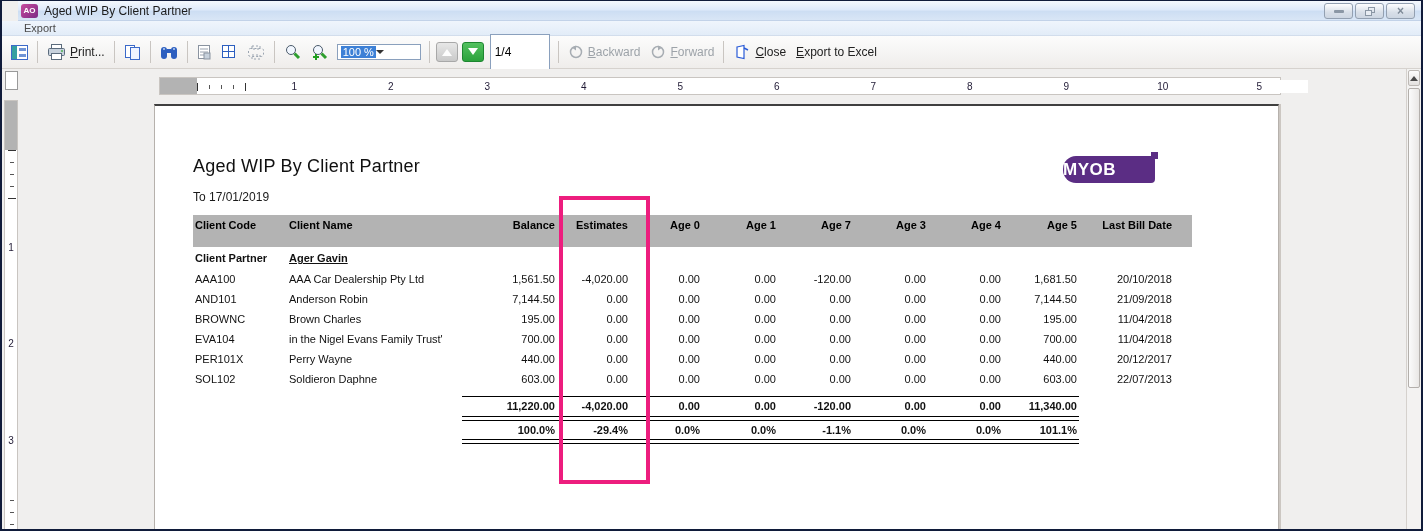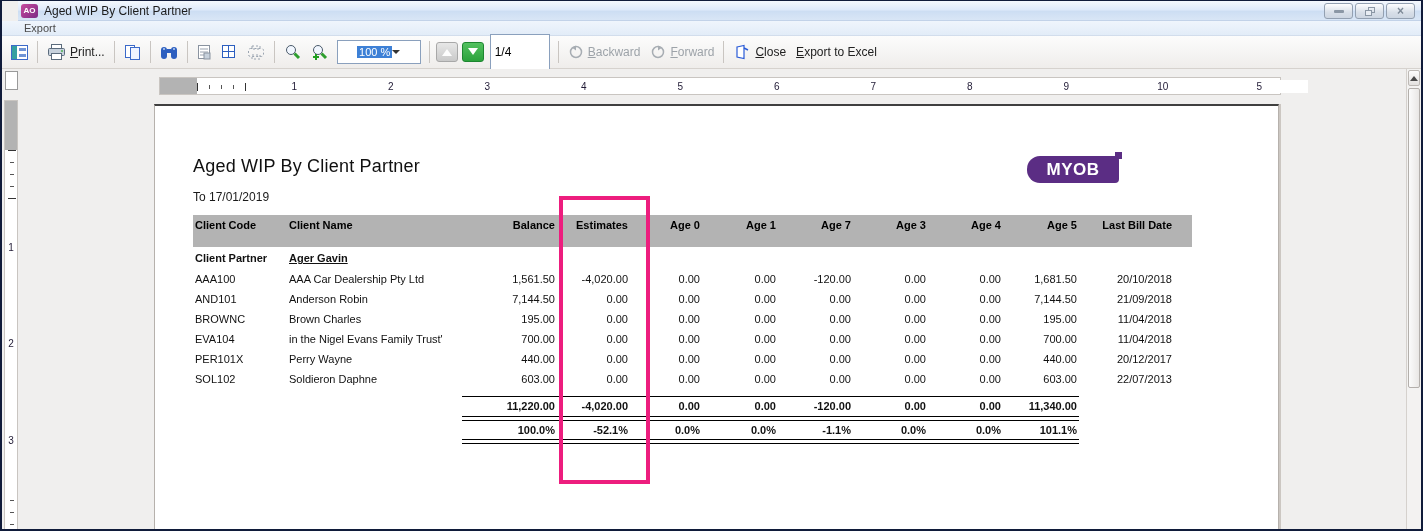--- a/index.html
+++ b/index.html
@@ -32,22 +32,22 @@
     background:linear-gradient(#eff5fc,#e2ecf8); border-bottom:1px solid #d2ddec;
     display:flex; align-items:center; font-size:11px; color:#4a4a4a; }
   .menu-item { padding:0 22px; }
   
   .toolbar { position:absolute; left:0; top:35px; right:0; height:33px;
     background:linear-gradient(#fcfcfc,#efedeb); border-bottom:1px solid #d6d2ce;
     display:flex; align-items:center; font-size:12px; color:#222; padding-left:4px; }
   .tb-btn { display:flex; align-items:center; gap:4px; padding:2px 5px; border-radius:2px; }
   .tb-sep { width:1px; height:22px; background:#c9c5c1; margin:0 4px; }
   .disabled { color:#9da3a9; }
-  .combo { width:84px; height:24px; background:#fff; border:1px solid #8aa0bd;
-    display:flex; align-items:center; justify-content:center; padding:0 3px; margin:0 4px; }
+  .combo { width:84px; height:16px; background:#fff; border:1px solid #8aa0bd;
+    display:flex; align-items:center; justify-content:flex-start; padding:0 3px; margin:0 4px; }
   .combo .sel { background:#3d80d6; color:#fff; font-size:11px; padding:0 2px; }
   .combo .arrow { width:0; height:0; border:4px solid transparent; border-top-color:#333; margin-top:4px; }
   .pagefield { width:60px; height:36px; border:1px solid #8aa0bd; font-size:12px; padding:1px 4px;
     font-family:"Liberation Sans",sans-serif; margin:0 4px; }
   .navbtn { width:22px; height:20px; border-radius:3px; display:flex; align-items:center; justify-content:center; margin:0 2px; }
   .navbtn.up { background:linear-gradient(#e7e7e7,#c9c9c9); border:1px solid #a8a8a8; }
   .navbtn.down { background:linear-gradient(#53c15f,#2ba23c); border:1px solid #1d8630; }
   .tri-up { width:0; height:0; border:5px solid transparent; border-bottom:7px solid #fdfdfd; margin-top:-4px; }
   .tri-down { width:0; height:0; border:5px solid transparent; border-top:7px solid #fff; margin-bottom:-4px; }
   .tb-btn u { text-decoration:underline; }
@@ -70,22 +70,22 @@
     background:repeating-linear-gradient(to bottom, #555 0 1px, transparent 1px 12.06px); }
   .vruler .ticks-half { position:absolute; top:49px; bottom:0; left:3px; width:8px;
     background:repeating-linear-gradient(to bottom, #333 0 1px, transparent 1px 48.25px); }
   .vnums { position:absolute; left:0; top:0; width:100%; display:flex; flex-direction:column; padding-top:98px; }
   .vnums span { flex:none; height:96.5px; text-align:center; font-size:10px; color:#201a35; display:flex; align-items:center; justify-content:center; background:#fff; }
   
   .page { position:absolute; left:152px; top:35px; width:1125px; height:auto; bottom:-2px;
     background:#fff; border:1px solid #b6b1ac; border-top:2px solid #3f3f3f; box-shadow:2px 0 0 #ccc7c2; }
   .rtitle { position:absolute; left:38px; top:50px; font-size:18px; color:#101010; letter-spacing:0.2px; }
   .rperiod { position:absolute; left:38px; top:84px; font-size:12px; color:#1a1a1a; }
-  .logo { position:absolute; left:872px; top:50px; width:92px; height:27px; background:#5b2d84;
-    border-radius:13px 4px 4px 13px; display:flex; align-items:center; justify-content:center; }
+  .logo { position:absolute; left:908px; top:50px; width:92px; height:27px; background:#5b2d84;
+    border-radius:13px 4px 4px 13px; display:flex; align-items:center; justify-content:flex-start; }
   .logo .sq { position:absolute; right:-3px; top:-4px; width:7px; height:7px; background:#5b2d84; }
   .logo .txt { color:#fff; font-weight:bold; font-size:17px; letter-spacing:0.5px; }
   
   .rpt { position:absolute; left:38px; top:109px; width:999px; border-collapse:collapse; table-layout:fixed;
     font-size:11px; color:#111; }
   .rpt th, .rpt td { padding:0 2px; white-space:nowrap; overflow:hidden; font-weight:normal; }
   .hdr th { background:#b3b3b3; height:32px; vertical-align:top; padding-top:4px; font-weight:bold; text-align:left; color:#000; }
   .hdr th.num { text-align:right; }
   .num { text-align:right; }
   .grp td { height:22px; font-weight:bold; vertical-align:middle; }
@@ -462,21 +462,21 @@
               <td class="rl"></td>
               <td class="rl"></td>
               <td class="rl"></td>
               <td></td>
               <td></td>
           </tr>
           <tr class="pct">
             <td></td>
               <td></td>
             <td class="num">100.0%</td>
-            <td class="num">-52.1%</td>
+            <td class="num">-29.4%</td>
             <td class="num">0.0%</td>
             <td class="num">0.0%</td>
             <td class="num">-1.1%</td>
             <td class="num">0.0%</td>
             <td class="num">0.0%</td>
             <td class="num">101.1%</td>
             <td></td>
               <td></td>
           </tr>
           <tr class="dbl">

